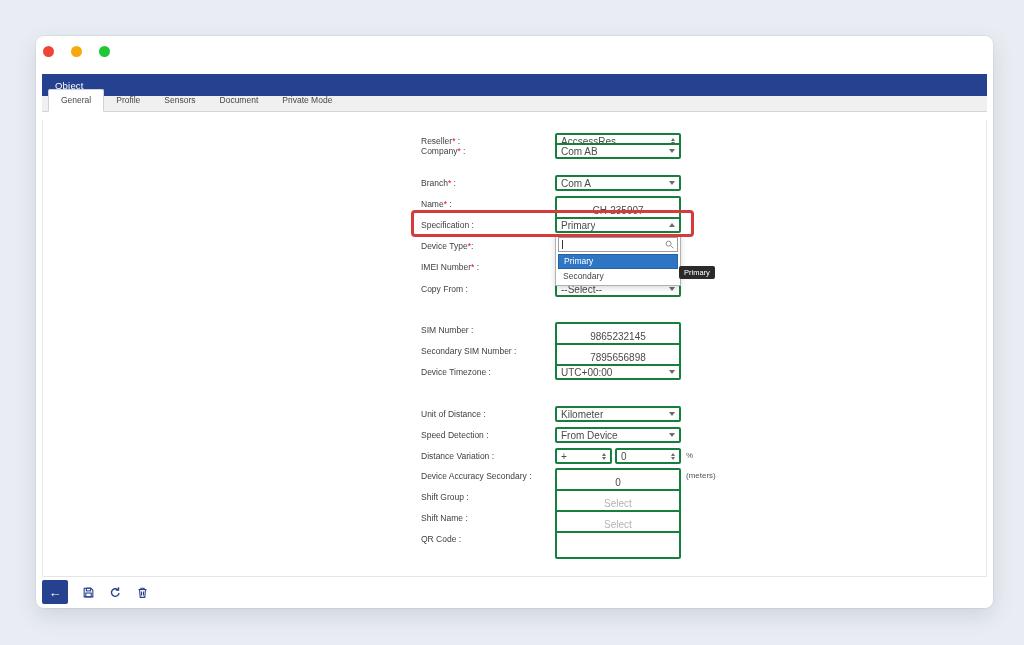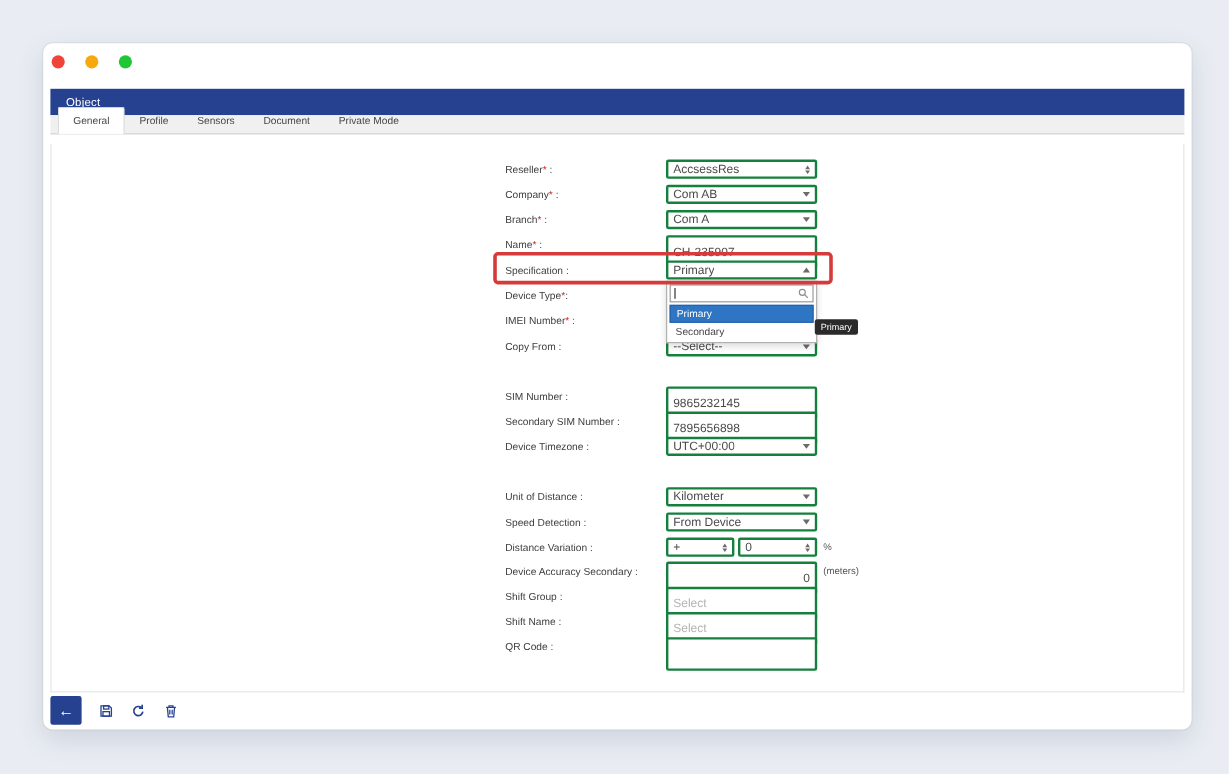--- a/index.html
+++ b/index.html
@@ -52,21 +52,21 @@
     font-size:8.5px;color:#3e3e3e;white-space:nowrap;
   }
   .lb .req{color:#cc1111;}
   .ctl{
     position:absolute;left:519px;top:0;width:126px;height:16px;box-sizing:border-box;
     border:2px solid #15803d;background:#fff;border-radius:2px;
     font-size:10px;color:#4a4a4a;
   }
   div.ctl{display:flex;align-items:center;justify-content:space-between;padding:0 4px;}
   div.ctl .val{white-space:nowrap;overflow:hidden;}
-  input.ctl{padding:12px 4px;outline:none;font-family:"Liberation Sans",sans-serif;}
+  input.ctl{padding:12px 4px;outline:none;font-family:"Liberation Sans",sans-serif;text-align:center;}
   input.ctl::placeholder{color:#b3b3b3;}
   .ctl.disabled{background:#efefef;color:#9d9d9d;border-color:#d6d6d6;}
   .num{text-align:right;}
   .sfx{position:absolute;left:650px;top:0;height:16px;line-height:16px;font-size:8px;color:#555;white-space:nowrap;}
   
   .tri-u{width:0;height:0;border-left:3px solid transparent;border-right:3px solid transparent;border-bottom:4px solid #6b6b6b;}
   .tri-d{width:0;height:0;border-left:3px solid transparent;border-right:3px solid transparent;border-top:4px solid #6b6b6b;}
   .updown{display:flex;flex-direction:column;gap:1px;align-items:center;}
   .updown .tri-u{border-left-width:2.5px;border-right-width:2.5px;border-bottom-width:3px;}
   .updown .tri-d{border-left-width:2.5px;border-right-width:2.5px;border-top-width:3px;}
@@ -137,21 +137,21 @@
     <div class="lb"><span>Reseller</span><span class="req">*</span><span> :</span></div>
     <div class="ctl">
       <span class="val">AccsessRes</span>
       <span class="updown">
           <i class="tri-u"></i>
           <i class="tri-d"></i>
         </span>
     </div>
   </div>
 
-  <div class="row" style="top:118px">
+  <div class="row" style="top:107px">
     <div class="lb"><span>Company</span><span class="req">*</span><span> :</span></div>
     <div class="ctl">
       <span class="val">Com AB</span>
       <span class="tri-d"></span>
     </div>
   </div>
 
   <div class="row" style="top:139px">
     <div class="lb"><span>Branch</span><span class="req">*</span><span> :</span></div>
     <div class="ctl">

